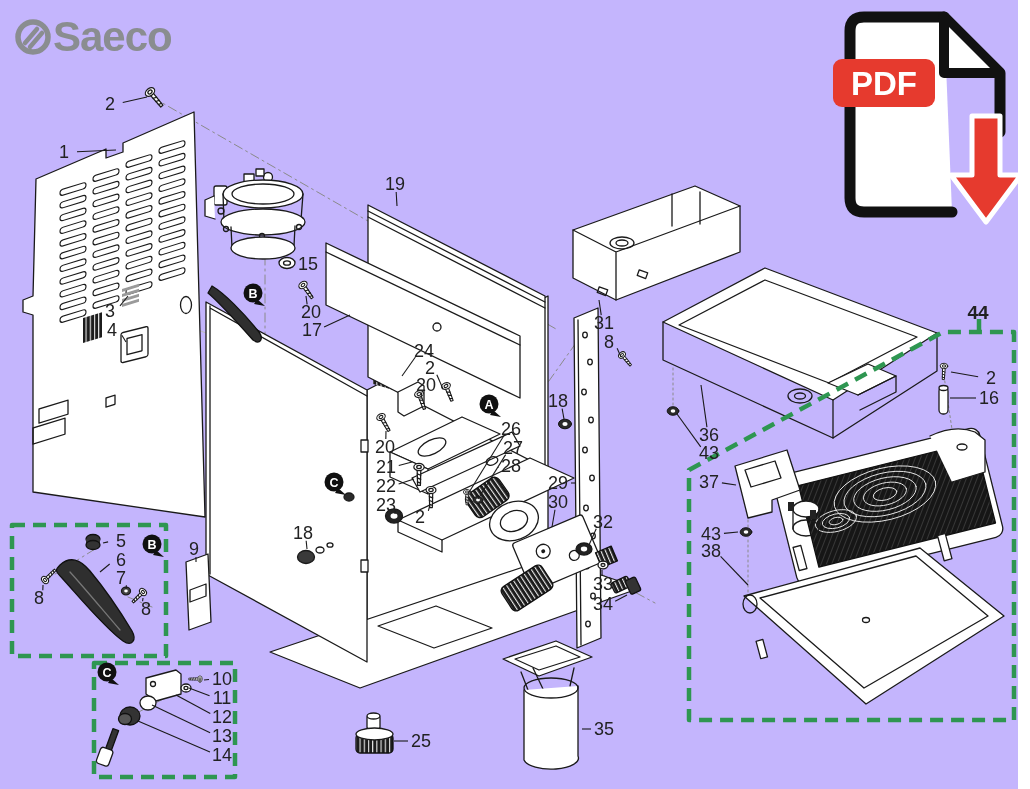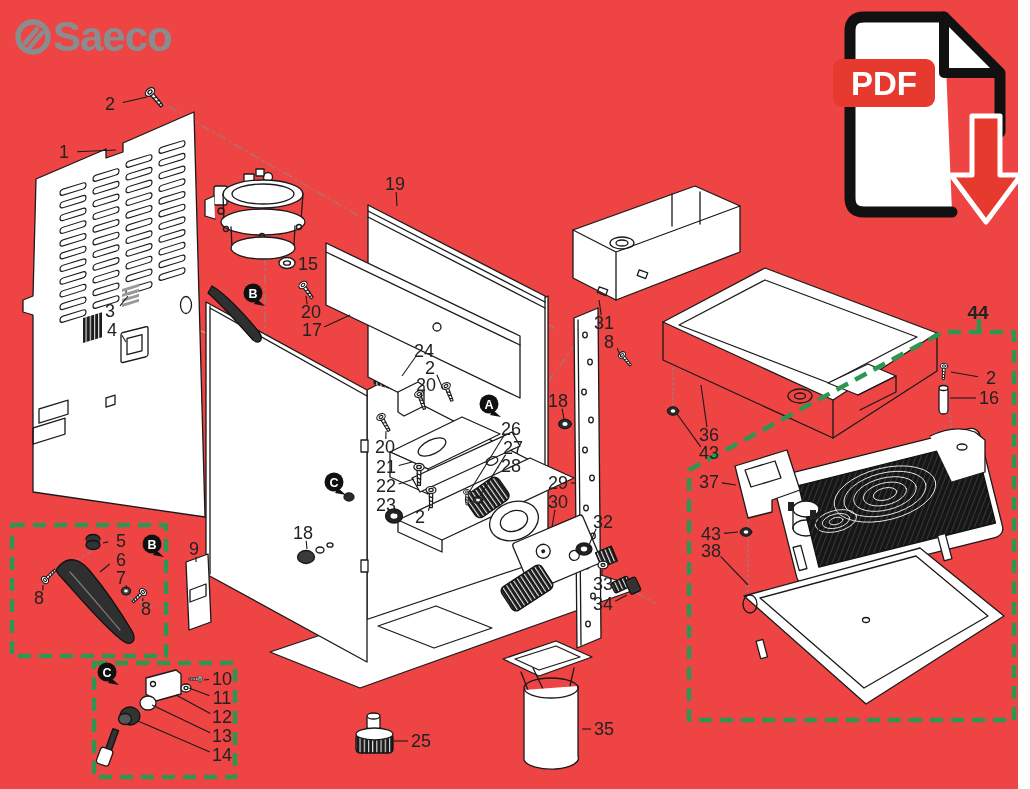--- a/index.html
+++ b/index.html
@@ -1,17 +1,17 @@
 <!DOCTYPE html>
 <html><head>
 <meta charset="utf-8">
 <style>
   html,body{margin:0;padding:0;background:#fff;}
   body{width:1030px;height:789px;overflow:hidden;font-family:"Liberation Sans",sans-serif;}
-  #stage{position:relative;width:1018px;height:789px;background:#ef4444;}
+  #stage{position:relative;width:1018px;height:789px;background:#c4b5fd;}
   svg{display:block;}
   text{stroke:none;}
 </style>
 </head>
 <body>
 <div id="stage">
 
 <svg id="main-svg" width="1030" height="789" viewBox="0 0 1030 789" xmlns="http://www.w3.org/2000/svg">
   <defs>
     <pattern id="vlines" width="4.2" height="4.2" patternUnits="userSpaceOnUse">

